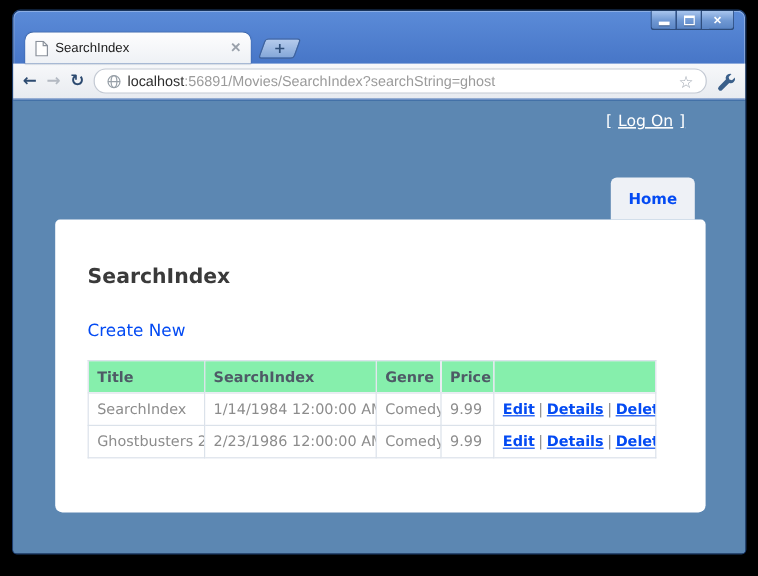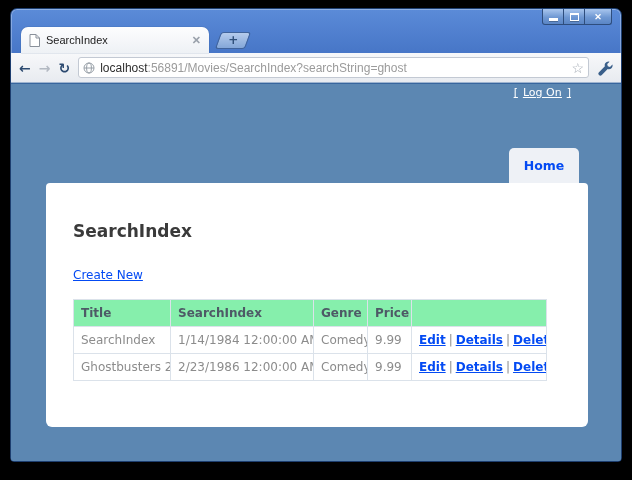--- a/index.html
+++ b/index.html
@@ -59,38 +59,38 @@
   .toolbar {
     height:30px; background:linear-gradient(#f7f8fa, #e8ebf0);
     display:flex; align-items:center; padding:0 8px; gap:8px;
     border-bottom:1px solid #9fb4cf;
   }
   .nav-btn { font-size:14px; font-weight:bold; line-height:1; cursor:default; }
   .nav-back, .nav-reload { color:#2c4a70; }
   .nav-fwd { color:#b3b9c2; }
   .omnibox {
     flex:1; height:21px; background:#fff; border:1px solid #c3c9d3;
-    border-radius:3px; display:flex; align-items:center; padding:0 4px; gap:5px;
+    border-radius:10px; display:flex; align-items:center; padding:0 10px; gap:5px;
     font-family:"Liberation Sans", sans-serif; font-size:12px;
   }
   .url { white-space:nowrap; overflow:hidden; }
   .url .host { color:#2e2e2e; }
   .url .rest { color:#9b9b9b; }
   .star { margin-left:auto; color:#a2a9b3; font-size:14px; line-height:1; cursor:default; }
   .wrench { display:flex; align-items:center; cursor:default; }
 
   
   .viewport {
     position:relative; height:378px; background:#5c87b2;
     border-radius:0 0 3px 3px; overflow:hidden;
     border-top:1px solid #38669e;
   }
   .logon {
-    position:absolute; top:2px; right:50px;
-    color:#fff; font-size:11px;text-decoration:underline;
+    position:absolute; top:10px; right:50px;
+    color:#fff; font-size:13px;text-decoration:underline;
   }
   .logon a { color:#fff; text-decoration:underline; margin:0 5px; cursor:pointer; }
   .site-title {
     position:absolute; left:35px; top:16px;
     color:#fff; font-size:27px; font-weight:bold; letter-spacing:.5px;
     text-shadow:1px 2px 2px rgba(28,48,70,.75);
   }
   .menu-tabs { position:absolute; top:64px; right:42px; display:flex; gap:5px;flex-direction:column; }
   .menu-tab {
     width:70px; height:35px; background:#eef1f6;
@@ -98,21 +98,21 @@
     display:flex; align-items:center; justify-content:center;
     color:#034af3; font-size:12.5px; font-weight:bold; cursor:pointer;
   }
   .content-card {
     position:absolute; left:35px; top:99px; width:542px; height:244px;
     background:#fff; border-radius:4px 4px 6px 6px;
     padding:38px 27px 0 27px;
   }
   .page-heading { font-size:17px; font-weight:bold; color:#3a3a3a; }
   .create-new { display:inline-block; margin-top:27px; color:#034af3;
-                text-decoration:underline; font-size:12px; cursor:pointer; }
+                font-size:14px; cursor:pointer; }
 
   table.movies {
     margin-top:16px; border-collapse:collapse; width:473px;
     font-size:12px; table-layout:fixed;
   }
   table.movies th, table.movies td {
     border:1px solid #dbe2ea; padding:5px 7px; text-align:left;
     white-space:nowrap; overflow:hidden; height:27px;
   }
   table.movies th { background:#86efac; color:#4e5a66; font-weight:bold; }

